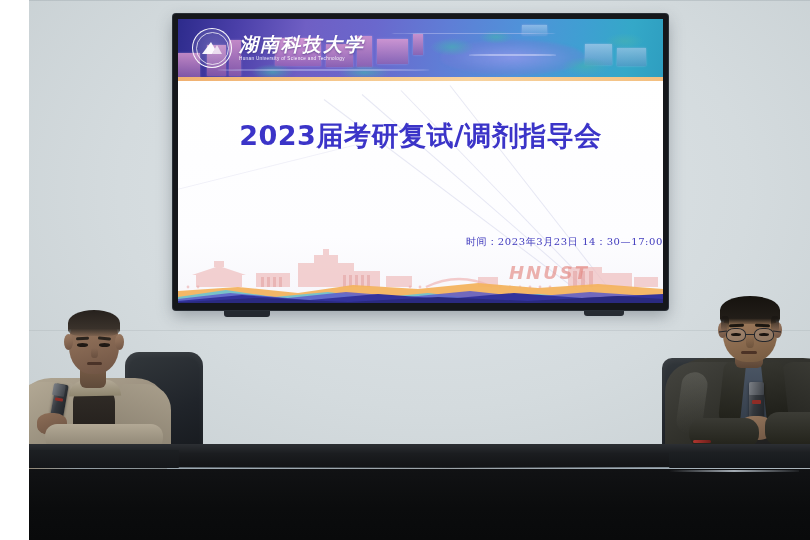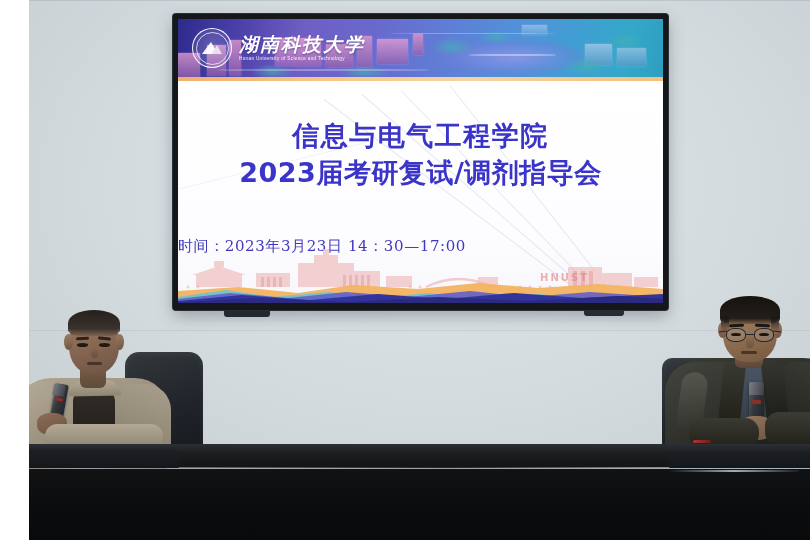--- a/index.html
+++ b/index.html
@@ -142,40 +142,41 @@
     text-align: center;
     font-family: "DejaVu Sans", sans-serif;
     color: #3b34c8;
     font-size: 27px; font-weight: 700;
     letter-spacing: 1.5px;
     line-height: 1.38;
   }
   .slide-title .l2 { letter-spacing: 0.5px; }
   .slide-meta {
     position: absolute; left: 0; right: 0; top: 152px;
-    text-align: left;
+    text-align: right;
     font-family: "DejaVu Serif", serif;
     color: #3f39bd;
-    font-size: 15px;
+    font-size: 10px;
     line-height: 1.85;
     letter-spacing: 0.6px;
   }
 
   
   .slide-footer {
     position: absolute; left: 0; bottom: 0; width: 100%; height: 56px;
     overflow: hidden;
   }
   .hnust-wm {
     position: absolute; right: 74px; bottom: 20px;
     font-family: "DejaVu Sans", sans-serif;
-    font-size: 10px; font-weight: 700;
+    font-size: 18px; font-weight: 700;
     letter-spacing: 2px;
     color: rgba(226,130,125,0.62);
     z-index: 3;
+    font-style: italic;
   }
 
   
   .person { position: absolute; }
 
   .chair {
     position: absolute;
     background: linear-gradient(160deg, #33383c 0%, #20242a 55%, #15181c 100%);
     border-radius: 14px 14px 5px 5px;
     box-shadow: inset 0 2px 7px rgba(255,255,255,0.06);
@@ -331,21 +332,20 @@
 
       <div class="slide-body">
 
         <div class="wm-line" style="left:30%; top:8%;  width:80%; transform:rotate(37deg);"></div>
         <div class="wm-line" style="left:38%; top:6%;  width:78%; transform:rotate(41deg);"></div>
         <div class="wm-line" style="left:46%; top:4%;  width:74%; transform:rotate(46deg);"></div>
         <div class="wm-line" style="left:56%; top:2%;  width:70%; transform:rotate(52deg);"></div>
         <div class="wm-line" style="left:-6%; top:52%; width:46%; transform:rotate(-14deg); border-color:rgba(175,180,215,0.18);"></div>
 
         <div class="slide-title">
-          <div class="l1">信息与电气工程学院</div>
           <div class="l2">2023届考研复试/调剂指导会</div>
         </div>
 
         <div class="slide-meta">
           <div>时间：2023年3月23日  14：30—17:00</div>
         </div>
 
         <div class="slide-footer">
           <div class="hnust-wm">HNUST</div>
 

